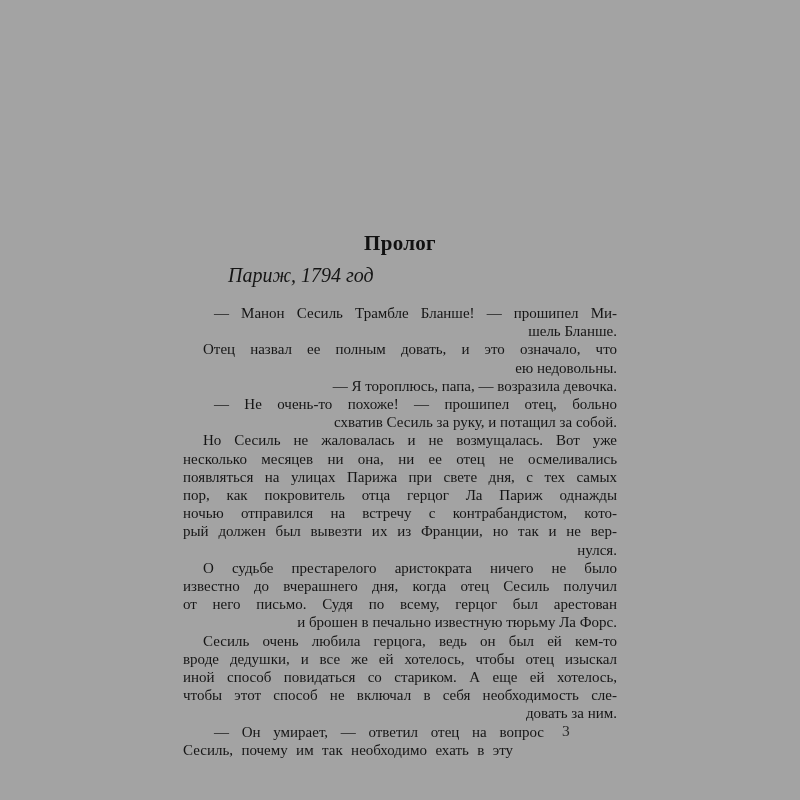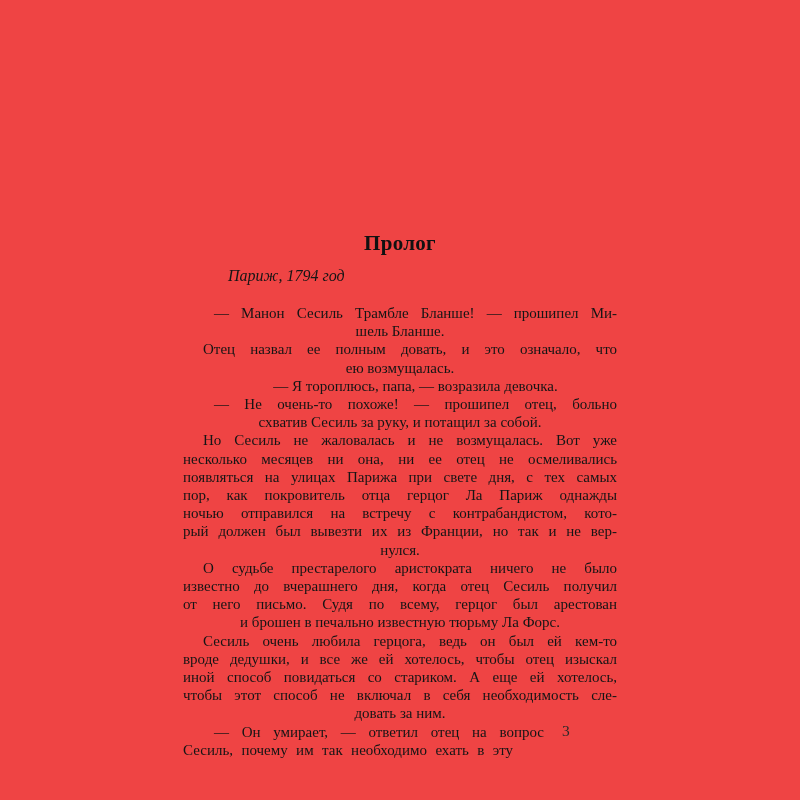--- a/index.html
+++ b/index.html
@@ -10,21 +10,21 @@
     width: 800px;
     height: 800px;
     background: #ffffff;
     position: relative;
     overflow: hidden;
     font-family: "Liberation Serif", serif;
   }
   .page {
     position: absolute;
     inset: 0;
-    background: #ef4444;
+    background: #a3a3a3;
   }
   .text-column {
     position: absolute;
     left: 183px;
     top: 231px;
     width: 434px;
     color: #151515;
   }
   .chapter-title {
     margin: 0;
@@ -32,33 +32,33 @@
     font-weight: bold;
     text-align: center;
     line-height: 25px;
     letter-spacing: 0.3px;
     color: #111111;
   }
   .dateline {
     margin-top: 11px;
     padding-left: 45px;
     font-style: italic;
-    font-size: 16px;
+    font-size: 20px;
     line-height: 17px;
   }
   .body-text {
     margin-top: 20px;
     font-size: 15px;
   }
   .para {
     margin: 0;
   }
   .line {
     line-height: 18.2px;
-    text-align: center;
+    text-align: right;
     white-space: normal;
   }
   .line.just {
     text-align: justify;
     text-align-last: justify;
   }
   .para .line.first {
     padding-left: 20px;
   }
   .para.dialogue .line.first {
@@ -83,21 +83,21 @@
   <div class="text-column">
     <h1 class="chapter-title">Пролог</h1>
     <div class="dateline">Париж, 1794 год</div>
     <div class="body-text" id="body-text">
         <div class="para dialogue">
           <div class="line first just">— Манон Сесиль Трамбле Бланше! — прошипел Ми-</div>
           <div class="line">шель Бланше.</div>
         </div>
         <div class="para plain">
           <div class="line first just">Отец назвал ее полным довать, и это означало, что</div>
-          <div class="line">ею возмущалась.</div>
+          <div class="line">ею недовольны.</div>
         </div>
         <div class="para dialogue">
           <div class="line first">— Я тороплюсь, папа, — возразила девочка.</div>
         </div>
         <div class="para dialogue">
           <div class="line first just">— Не очень-то похоже! — прошипел отец, больно</div>
           <div class="line">схватив Сесиль за руку, и потащил за собой.</div>
         </div>
         <div class="para plain">
           <div class="line first just">Но Сесиль не жаловалась и не возмущалась. Вот уже</div>

